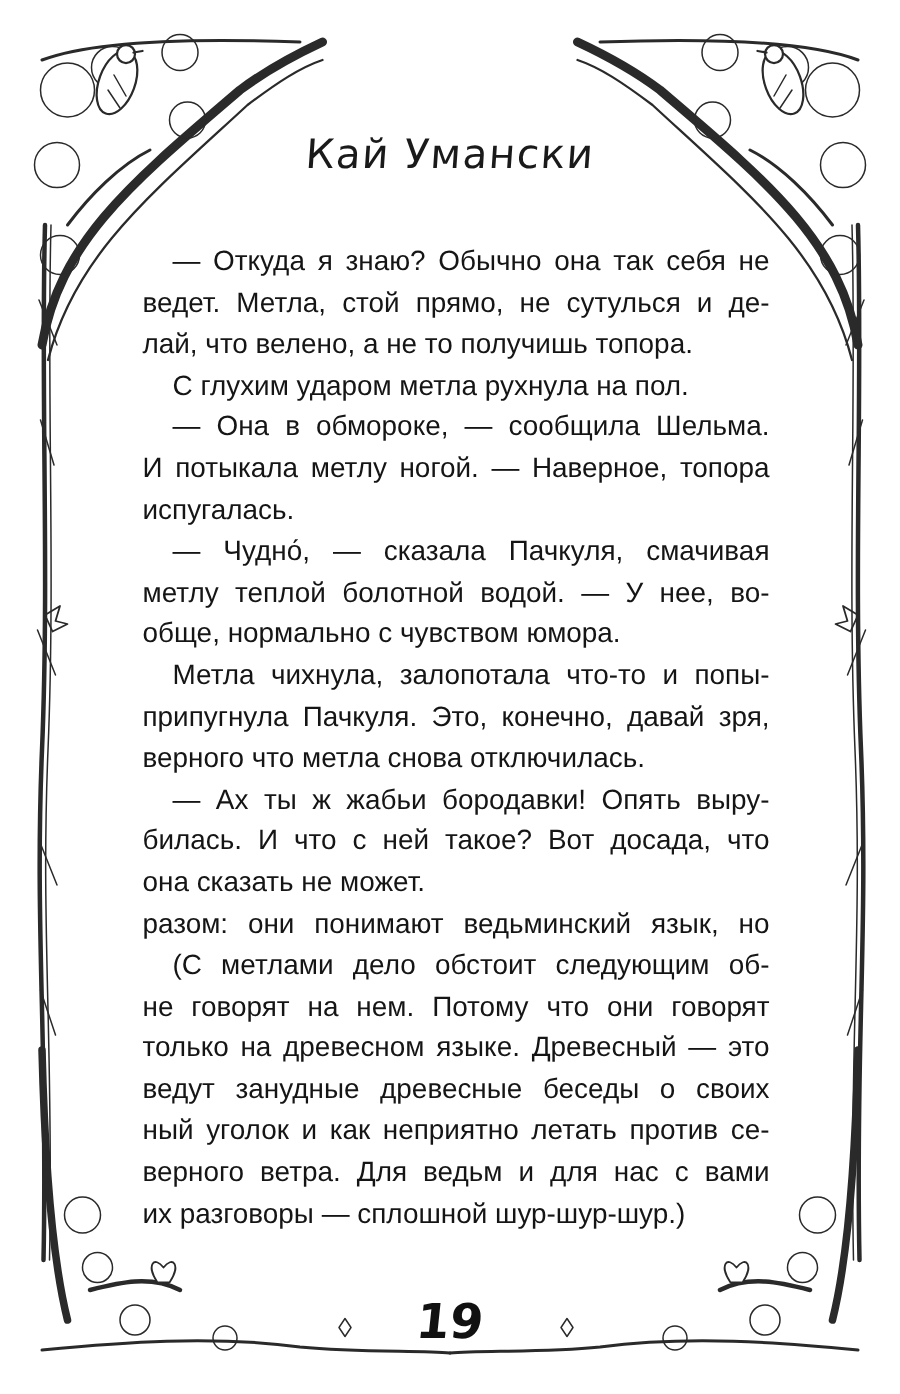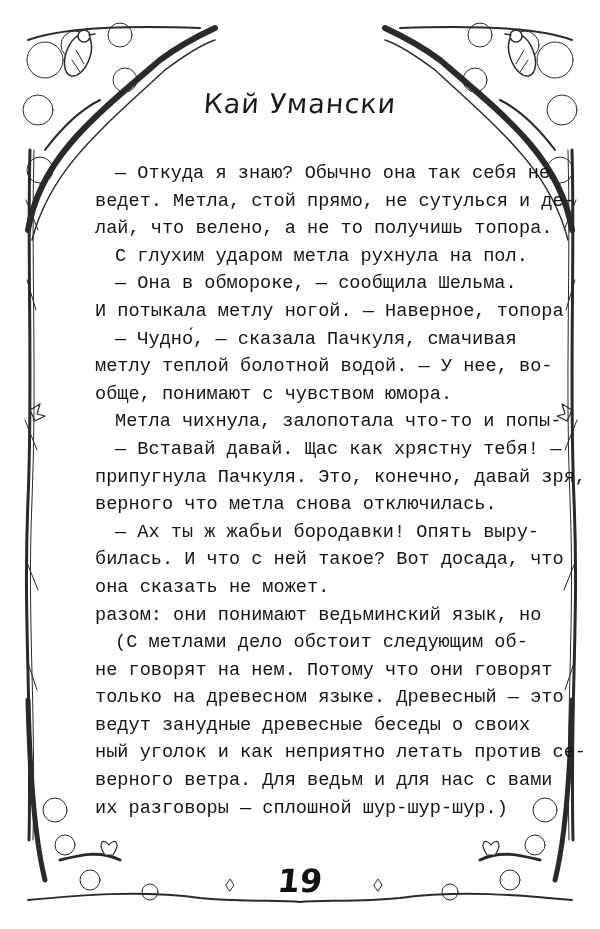--- a/index.html
+++ b/index.html
@@ -47,21 +47,20 @@
       font-size: 18.6px;
       line-height: 27.6px;
       color: #151515;
     }
     .line {
       display: block;
       white-space: nowrap;
       text-align: justify;
       text-align-last: justify;
       height: 27.6px;
-      font-family: Liberation Mono, monospace;
     }
     .line.indent {
       padding-left: 20px;
     }
     .line.last {
       text-align-last: left;
     }
     .page-number {
       position: absolute;
       left: 0;
@@ -154,25 +153,25 @@
 
   <div class="running-head">Кай Умански</div>
 
   <div class="body-text" id="body-text">
       <span class="line indent">— Откуда я знаю? Обычно она так себя не</span>
       <span class="line">ведет. Метла, стой прямо, не сутулься и де-</span>
       <span class="line last">лай, что велено, а не то получишь топора.</span>
       <span class="line indent last">С глухим ударом метла рухнула на пол.</span>
       <span class="line indent">— Она в обмороке, — сообщила Шельма.</span>
       <span class="line">И потыкала метлу ногой. — Наверное, топора</span>
+      <span class="line last">испугалась.</span>
       <span class="line indent">— Чудно́, — сказала Пачкуля, смачивая</span>
       <span class="line">метлу теплой болотной водой. — У нее, во-</span>
-      <span class="line last">обще, понимают с чувством юмора.</span>
+      <span class="line last">обще, нормально с чувством юмора.</span>
       <span class="line indent">Метла чихнула, залопотала что-то и попы-</span>
-      <span class="line indent">— Вставай давай. Щас как хрястну тебя! —</span>
       <span class="line">припугнула Пачкуля. Это, конечно, давай зря,</span>
       <span class="line last">верного что метла снова отключилась.</span>
       <span class="line indent">— Ах ты ж жабьи бородавки! Опять выру-</span>
       <span class="line">билась. И что с ней такое? Вот досада, что</span>
       <span class="line last">она сказать не может.</span>
       <span class="line">разом: они понимают ведьминский язык, но</span>
       <span class="line indent">(С метлами дело обстоит следующим об-</span>
       <span class="line">не говорят на нем. Потому что они говорят</span>
       <span class="line">только на древесном языке. Древесный — это</span>
       <span class="line">ведут занудные древесные беседы о своих</span>

